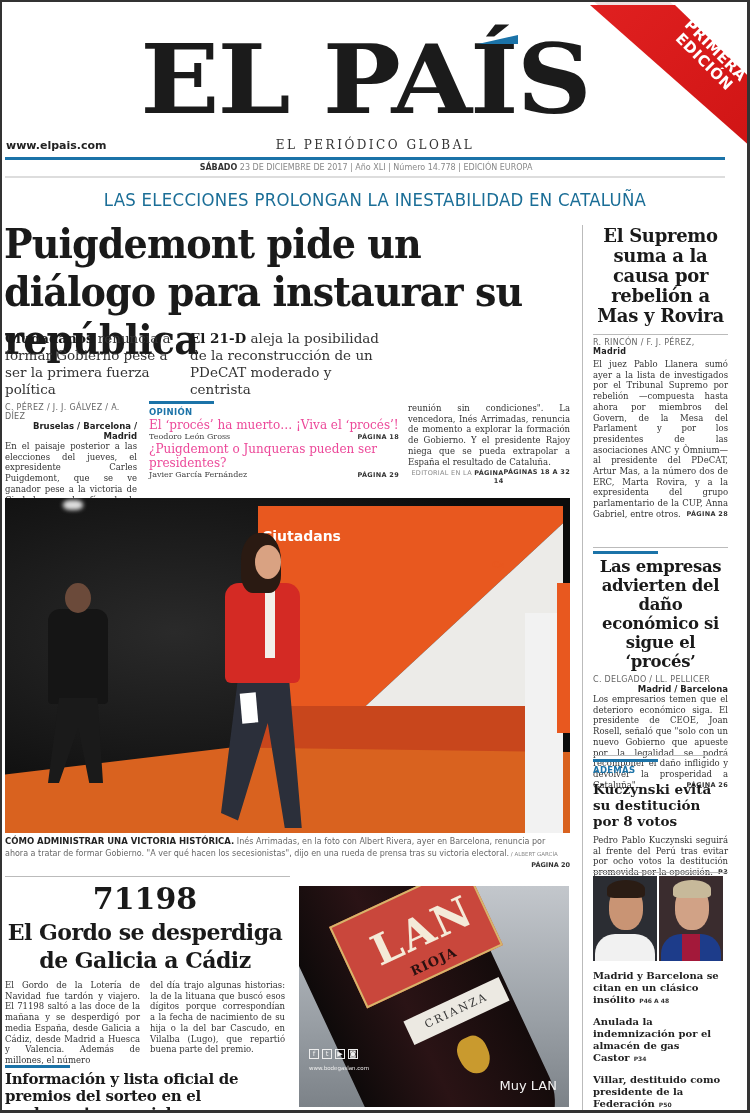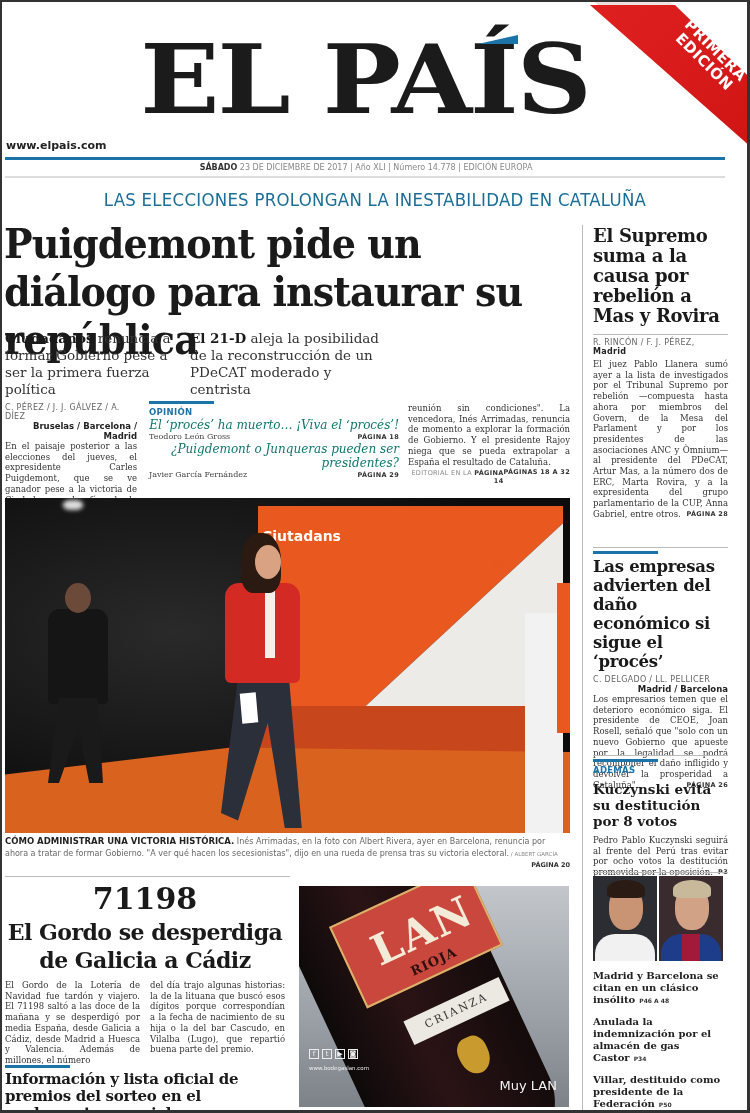--- a/index.html
+++ b/index.html
@@ -56,21 +56,21 @@
   .lead-col1 { position: absolute; left: 5px; top: 403px; width: 132px; }
   .lead-col3 { position: absolute; left: 408px; top: 403px; width: 162px; }
   .editorial-ref { font-family: "DejaVu Sans", sans-serif; font-size: 6.5px; color: #888; text-align: right; margin-top: 2px; letter-spacing: 0.3px; }
   .editorial-ref b { color: #333; }
 
   
   .opinion { position: absolute; left: 149px; top: 401px; width: 250px; }
   .bluebar { width: 65px; height: 3px; background: #1b73a8; margin-bottom: 3px; }
   .section-label { font-family: "DejaVu Sans", sans-serif; font-size: 8.5px; font-weight: bold; color: #1b73a8; letter-spacing: 0.3px; }
   .op-item { margin-top: 1px; }
-  .op-title { font-family: "DejaVu Serif", serif; font-style: italic; font-size: 12px; line-height: 14px; color: #0f766e; text-align: right; }
+  .op-title { font-family: "DejaVu Serif", serif; font-size: 12px; line-height: 14px; color: #ec4899; }
   .op-author { font-family: "DejaVu Serif", serif; font-size: 8px; color: #444; }
   .op-row { display: flex; justify-content: space-between; align-items: baseline; }
 
   
   .photo { position: absolute; left: 5px; top: 498px; width: 565px; height: 335px; overflow: hidden; background: #111; }
   .ph-dark { position: absolute; inset: 0; background: radial-gradient(ellipse at 30% 40%, #2a2a2a 0%, #0c0c0c 70%); }
   .ph-orange-panel { position: absolute; left: 253px; top: 8px; width: 305px; height: 215px; background: #e8581f;
     clip-path: polygon(0 0, 100% 0, 100% 8%, 30% 100%, 0 100%); }
   .ph-white-panel { position: absolute; left: 253px; top: 8px; width: 305px; height: 215px; background: #ecebe8;
     clip-path: polygon(100% 8%, 100% 100%, 30% 100%); }
@@ -126,41 +126,42 @@
     font-family: "DejaVu Serif", serif; font-size: 11px; letter-spacing: 2px; color: #333; text-align: center; line-height: 26px; }
   .ad-crest { position: absolute; left: 160px; top: 150px; width: 30px; height: 38px; background: #c99a2e; border-radius: 40% 40% 50% 50%; transform: rotate(-25deg); }
   .ad-slogan { position: absolute; right: 12px; bottom: 14px; font-family: "DejaVu Sans", sans-serif; font-size: 13px; color: #f2f2f2; }
   .ad-social { position: absolute; left: 10px; bottom: 48px; display: flex; gap: 3px; }
   .ad-social span { width: 10px; height: 10px; border: 1px solid #eee; color: #eee; font-family: "DejaVu Sans", sans-serif; font-size: 7px; line-height: 8px; text-align: center; }
   .ad-url { position: absolute; left: 10px; bottom: 36px; font-family: "DejaVu Sans", sans-serif; font-size: 5.5px; color: #eee; }
 
   
   .vrule { position: absolute; left: 582px; top: 225px; width: 1px; height: 885px; background: #bbb; }
   .rcol { position: absolute; left: 593px; width: 135px; }
-  .r-head { font-family: "DejaVu Serif", serif; font-weight: bold; font-size: 18px; line-height: 20px; color: #1a1a1a; letter-spacing: -0.3px; }
+  .r-head { font-family: "DejaVu Serif", serif; font-weight: bold; font-size: 18px; line-height: 20px; color: #1a1a1a; letter-spacing: -0.3px; text-align: center; }
   .r-deck { font-family: "DejaVu Serif", serif; font-size: 11px; line-height: 13px; color: #333; margin-top: 5px; }
   .r-head-small { font-family: "DejaVu Serif", serif; font-weight: bold; font-size: 13.5px; line-height: 16px; color: #1a1a1a; }
   .r-item { font-family: "DejaVu Serif", serif; font-weight: bold; font-size: 10px; line-height: 12px; color: #222; margin-top: 9px; }
   .r-item .pref { font-family: "DejaVu Sans", sans-serif; font-size: 6px; font-weight: bold; color: #333; margin-left: 4px; }
   .r-body { margin-top: 3px; }
   .r-hr { height: 1px; background: #bbb; margin-top: 8px; }
   .portraits { display: flex; gap: 2px; margin-top: 0; }
   .portrait { width: 64px; height: 85px; position: relative; overflow: hidden; }
   .portrait .bg { position: absolute; inset: 0; }
   .portrait .face { position: absolute; left: 16px; top: 10px; width: 34px; height: 44px; border-radius: 45%; }
   .portrait .hair { position: absolute; left: 14px; top: 4px; width: 38px; height: 18px; border-radius: 50% 50% 20% 20%; }
   .portrait .shirt { position: absolute; left: 2px; top: 58px; width: 60px; height: 30px; border-radius: 20px 20px 0 0; }
 </style>
 </head>
 <body>
 
 <header class="masthead">
   <div class="logo">EL PAÍS</div>
   <div class="logo-accent"></div>
   <div class="website">www.elpais.com</div>
+  <div class="tagline">EL PERIÓDICO GLOBAL</div>
   <div class="rule-blue"></div>
   <div class="dateline">
     <b>SÁBADO</b>
     <span>23 DE DICIEMBRE DE 2017 | Año XLI | Número 14.778 | EDICIÓN EUROPA</span>
   </div>
   <div class="rule-grey"></div>
   <div class="ribbon-wrap">
     <div class="ribbon-shadow"></div>
     <div class="ribbon"></div>
     <div class="ribbon-text">

